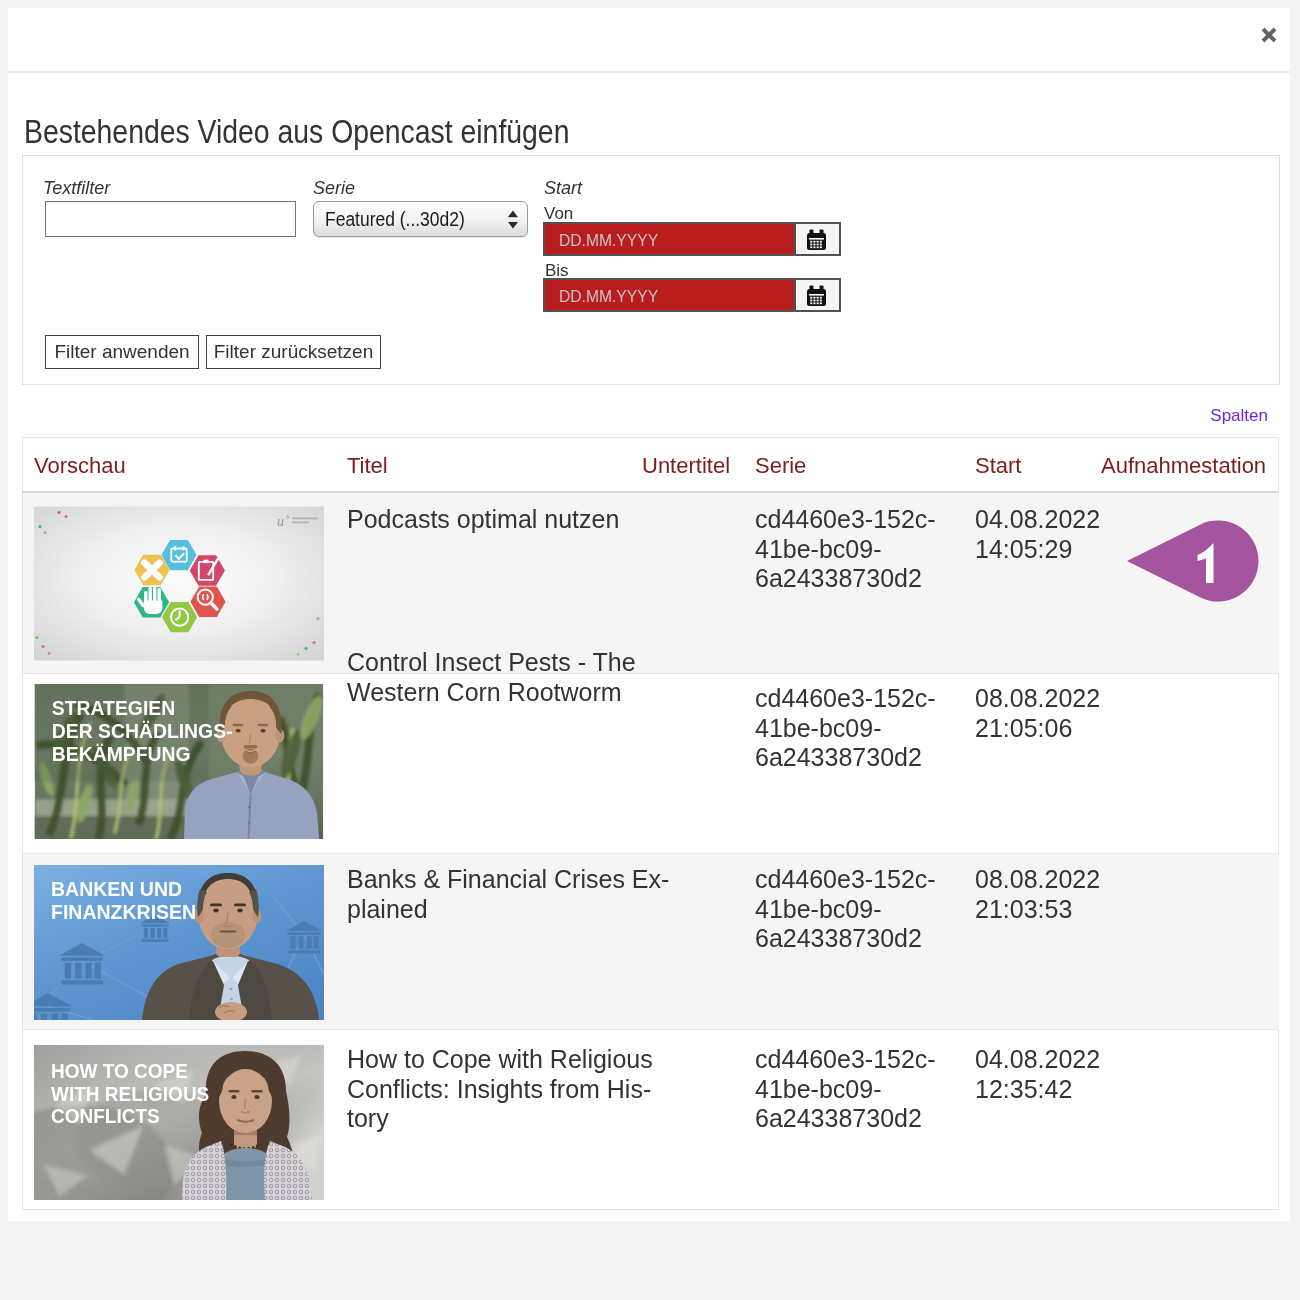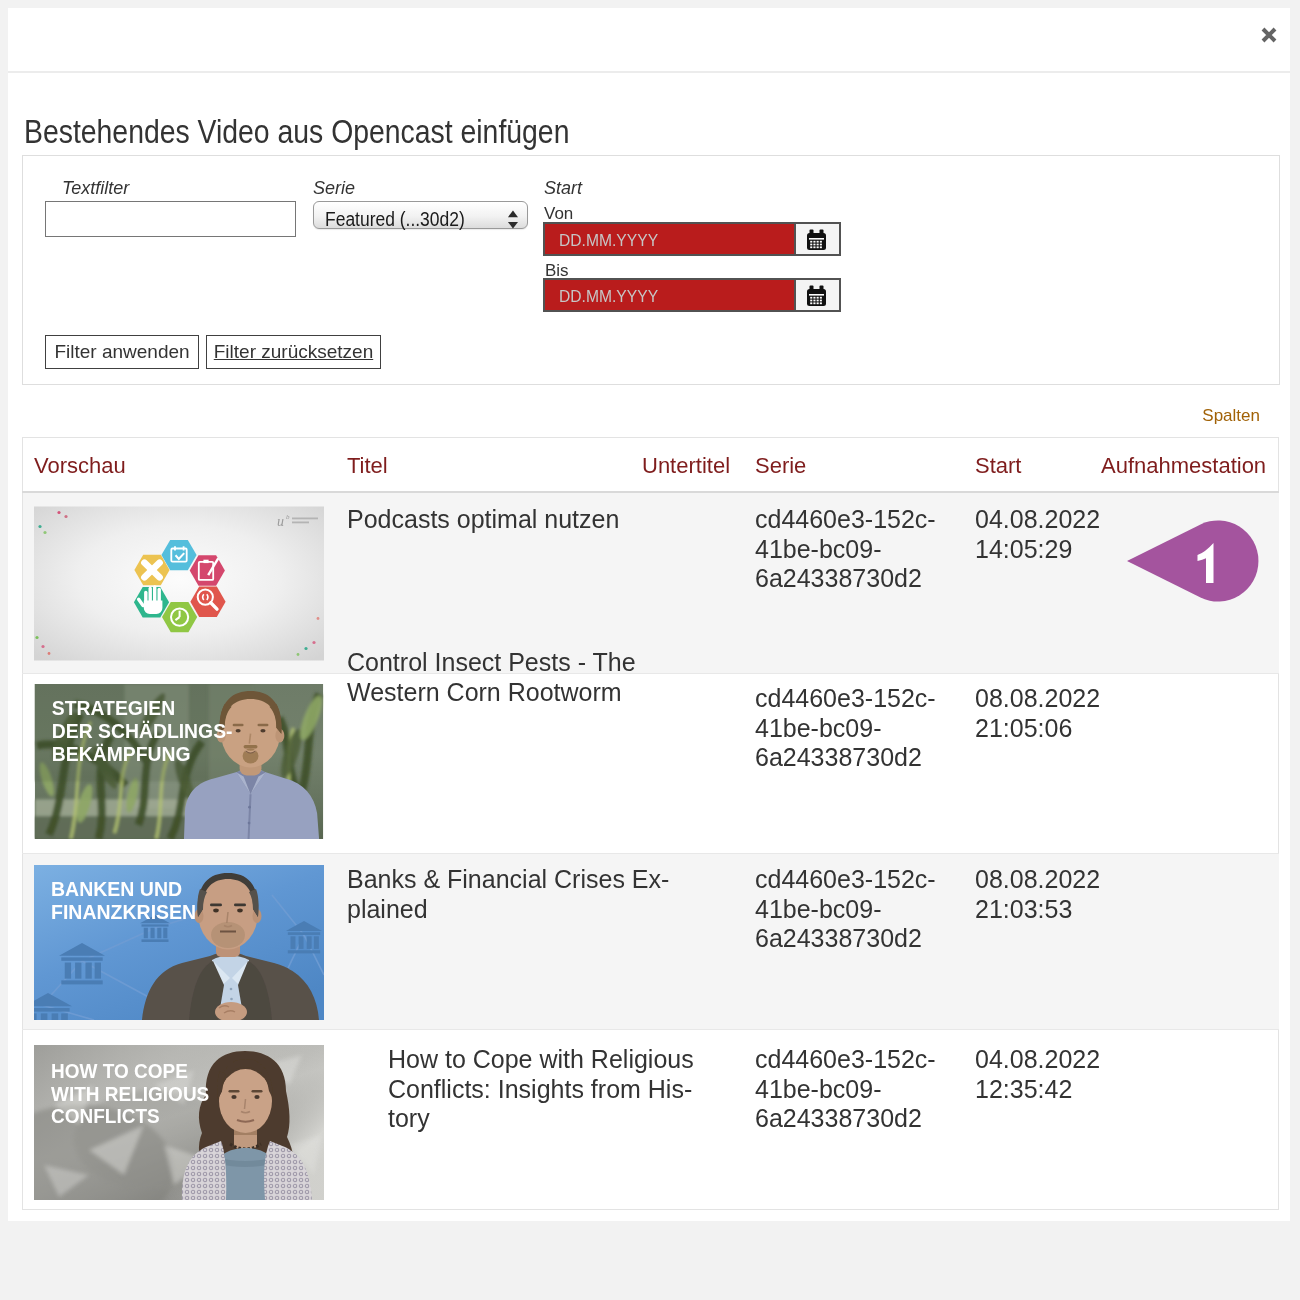--- a/index.html
+++ b/index.html
@@ -5,47 +5,47 @@
   * { margin:0; padding:0; box-sizing:border-box; }
   html,body { width:1300px; height:1300px; background:#f2f2f2; font-family:"Liberation Sans", sans-serif; }
   .abs { position:absolute; }
   .modal { position:absolute; left:8px; top:8px; width:1282px; height:1213px; background:#fff; }
   .hdivider { position:absolute; left:8px; top:71px; width:1282px; height:2px; background:#ececec; }
   .heading { position:absolute; left:24px; top:115px; font-size:33px; color:#333; white-space:nowrap; line-height:1; transform:scaleX(0.86); transform-origin:left top; }
   .fieldset { position:absolute; left:22px; top:155px; width:1258px; height:230px; border:1px solid #dedede; background:#fff; }
   .lbl { position:absolute; font-size:18px; color:#333; line-height:1; }
   .ital { font-style:italic; }
   .tinput { position:absolute; border:1px solid #767676; background:#fff; }
-  .selectbox { position:absolute; left:313px; top:201px; width:215px; height:28px; border:1px solid #999; border-radius:6px;
+  .selectbox { position:absolute; left:313px; top:201px; width:215px; height:36px; border:1px solid #999; border-radius:6px;
     background:linear-gradient(#ffffff 0%, #f2f2f2 55%, #dcdcdc 100%); box-shadow: 0 1px 1px rgba(0,0,0,0.08);}
   .selecttext { position:absolute; left:11px; top:7px; font-size:20px; color:#1a1a1a; line-height:1; transform:scaleX(0.873); transform-origin:left top; white-space:nowrap; }
   .dgroup { position:absolute; left:543px; width:298px; height:34px; border:2px solid #525252; background:#b91c1c; }
   .dgroup .ph { position:absolute; left:14px; top:8px; font-size:17px; color:#c6c6c6; line-height:1; transform:scaleX(0.92); transform-origin:left top; white-space:nowrap; }
   .dgroup .calbtn { position:absolute; right:0; top:0; width:45px; height:30px; background:#f4f4f4; border-left:2px solid #525252; }
   .btn { position:absolute; top:335px; height:34px; border:1px solid #404040; background:#fff; font-size:19px; color:#333;
     text-align:center; line-height:32px; }
-  .spalten { position:absolute; top:407px; right:40px; font-size:17px; color:#a16207; line-height:1; }
+  .spalten { position:absolute; top:407px; right:32px; font-size:17px; color:#6d28d9; line-height:1; }
   .tline { position:absolute; background:#e3e3e3; }
   .th { position:absolute; font-size:22px; color:#7f1d1d; line-height:1; }
   .stripe { position:absolute; left:23px; width:1256px; background:#f5f5f5; }
   .cell { position:absolute; font-size:25px; color:#333; line-height:29.5px; }
   .thumb { position:absolute; left:34px; width:290px; height:155px; }
 </style>
 </head>
 <body>
 <div class="modal"></div>
 <div class="hdivider"></div>
 
 <svg class="abs" style="left:1261px; top:27px;" width="16" height="16" viewBox="0 0 16 16">
   <path d="M2 2 L14 14 M14 2 L2 14" stroke="#646464" stroke-width="4" stroke-linecap="butt"></path>
 </svg>
 <div class="heading">Bestehendes Video aus Opencast einfügen</div>
 
 <div class="fieldset"></div>
-<div class="lbl ital" style="left:43px; top:179px;margin-left:19px;">Textfilter</div>
+<div class="lbl ital" style="left:43px; top:179px;">Textfilter</div>
 <div class="tinput" style="left:45px; top:201px; width:251px; height:36px;"></div>
 <div class="lbl ital" style="left:313px; top:179px;">Serie</div>
 <div class="selectbox">
   <div class="selecttext">Featured (...30d2)</div>
   <svg style="position:absolute; right:8px; top:8px;" width="13" height="20" viewBox="0 0 12 21">
     <path d="M6.5 0.5 L11.8 7.5 L1.2 7.5 Z" fill="#2b2b2b"></path>
     <path d="M6.5 19.5 L11.8 12.5 L1.2 12.5 Z" fill="#2b2b2b"></path>
   </svg>
 </div>
 <div class="lbl ital" style="left:544px; top:179px;">Start</div>
@@ -97,21 +97,21 @@
           <rect x="14.8" y="14.6" width="2.1" height="1.8"></rect>
         <rect x="5.2" y="17.4" width="2.1" height="1.8"></rect>
           <rect x="8.4" y="17.4" width="2.1" height="1.8"></rect>
           <rect x="11.6" y="17.4" width="2.1" height="1.8"></rect>
           <rect x="14.8" y="17.4" width="2.1" height="1.8"></rect>
       </g>
     </g>
   </svg>
 </div>
 <div class="btn" style="left:45px; width:154px;">Filter anwenden</div>
-<div class="btn" style="left:206px; width:175px;text-decoration:underline;">Filter zurücksetzen</div>
+<div class="btn" style="left:206px; width:175px;">Filter zurücksetzen</div>
 
 <div class="spalten">Spalten</div>
 
 <div class="tline" style="left:22px; top:437px; width:1257px; height:1px;"></div>
 <div class="tline" style="left:22px; top:437px; width:1px; height:772px;"></div>
 <div class="tline" style="left:1278px; top:437px; width:1px; height:772px;"></div>
 <div class="th" style="left:34px;  top:455px;">Vorschau</div>
 <div class="th" style="left:347px; top:455px;">Titel</div>
 <div class="th" style="left:642px; top:455px;">Untertitel</div>
 <div class="th" style="left:755px; top:455px;">Serie</div>
@@ -131,21 +131,21 @@
 <div class="cell" style="left:975px; top:505px;">04.08.2022<br>14:05:29</div>
 
 <div class="cell" style="left:347px; top:648px;">Control Insect Pests - The<br>Western Corn Rootworm</div>
 <div class="cell" style="left:755px; top:684px;">cd4460e3-152c-<br>41be-bc09-<br>6a24338730d2</div>
 <div class="cell" style="left:975px; top:684px;">08.08.2022<br>21:05:06</div>
 
 <div class="cell" style="left:347px; top:865px;">Banks &amp; Financial Crises Ex-<br>plained</div>
 <div class="cell" style="left:755px; top:865px;">cd4460e3-152c-<br>41be-bc09-<br>6a24338730d2</div>
 <div class="cell" style="left:975px; top:865px;">08.08.2022<br>21:03:53</div>
 
-<div class="cell" style="left:347px; top:1045px;margin-left:41px;">How to Cope with Religious<br>Conflicts: Insights from His-<br>tory</div>
+<div class="cell" style="left:347px; top:1045px;">How to Cope with Religious<br>Conflicts: Insights from His-<br>tory</div>
 <div class="cell" style="left:755px; top:1045px;">cd4460e3-152c-<br>41be-bc09-<br>6a24338730d2</div>
 <div class="cell" style="left:975px; top:1045px;">04.08.2022<br>12:35:42</div>
 
 <svg class="thumb" id="th1" style="top:506px;" width="290" height="154" viewBox="0 0 290 154">
   <defs>
     <radialGradient id="g1" cx="50%" cy="47%" r="70%">
       <stop offset="0" stop-color="#fcfcfc"></stop>
         <stop offset="0.5" stop-color="#efefef"></stop>
         <stop offset="1" stop-color="#d4d4d4"></stop>
     </radialGradient>

